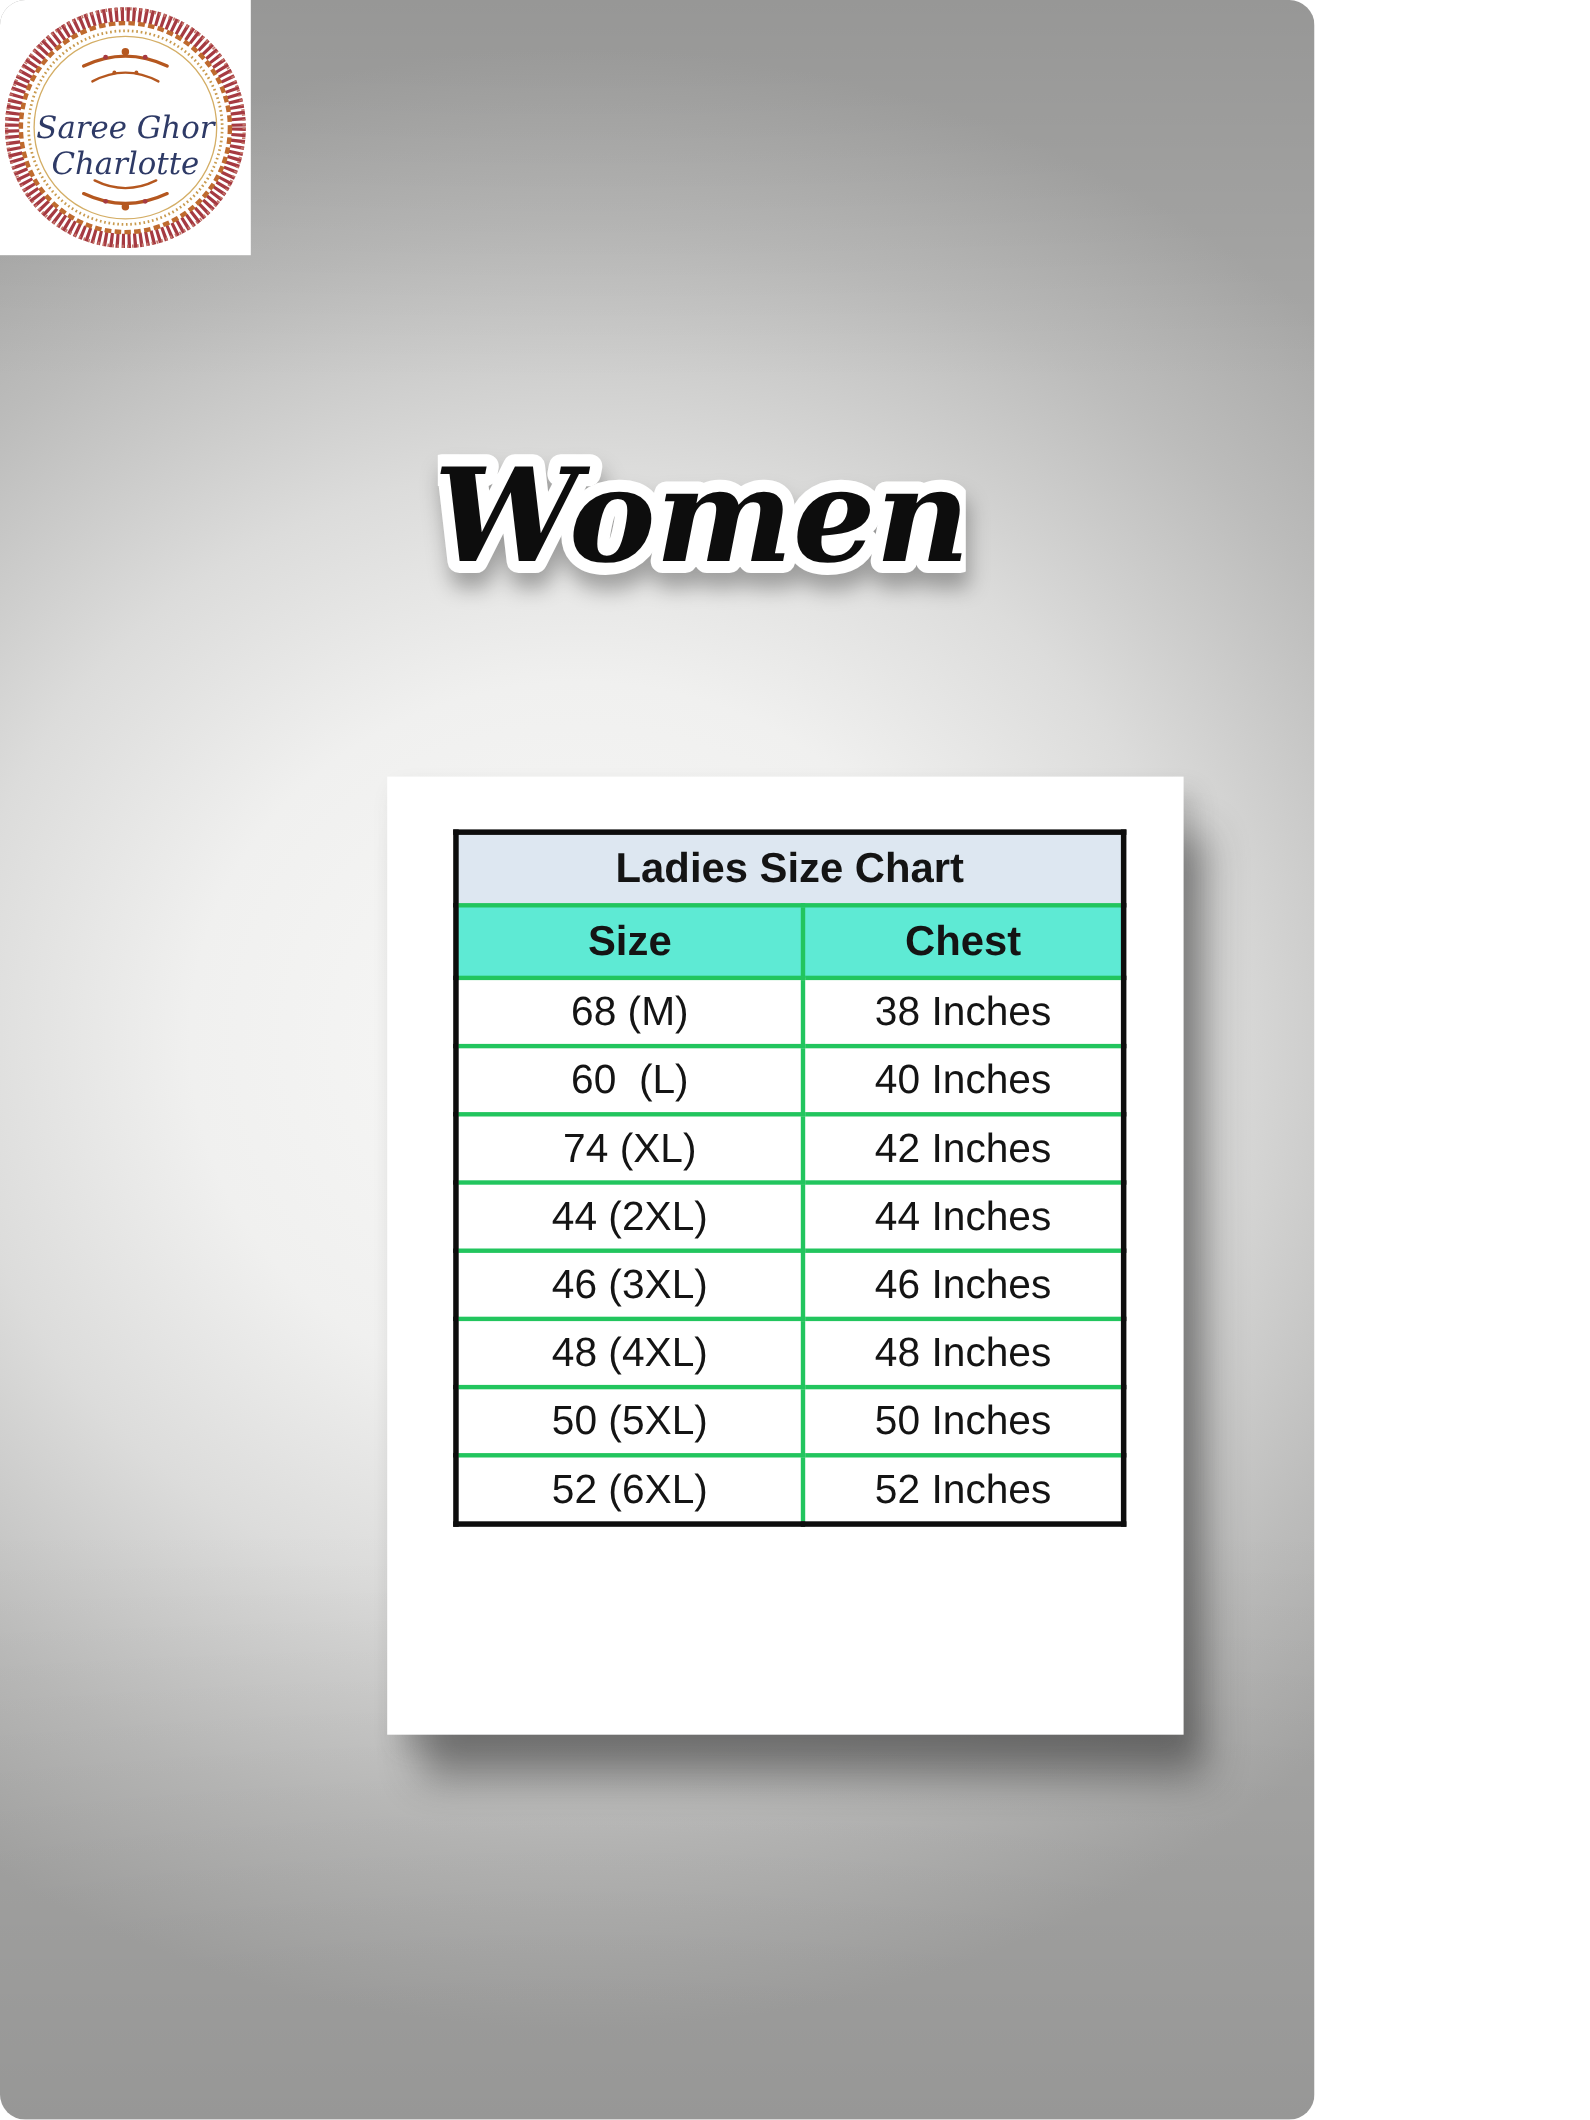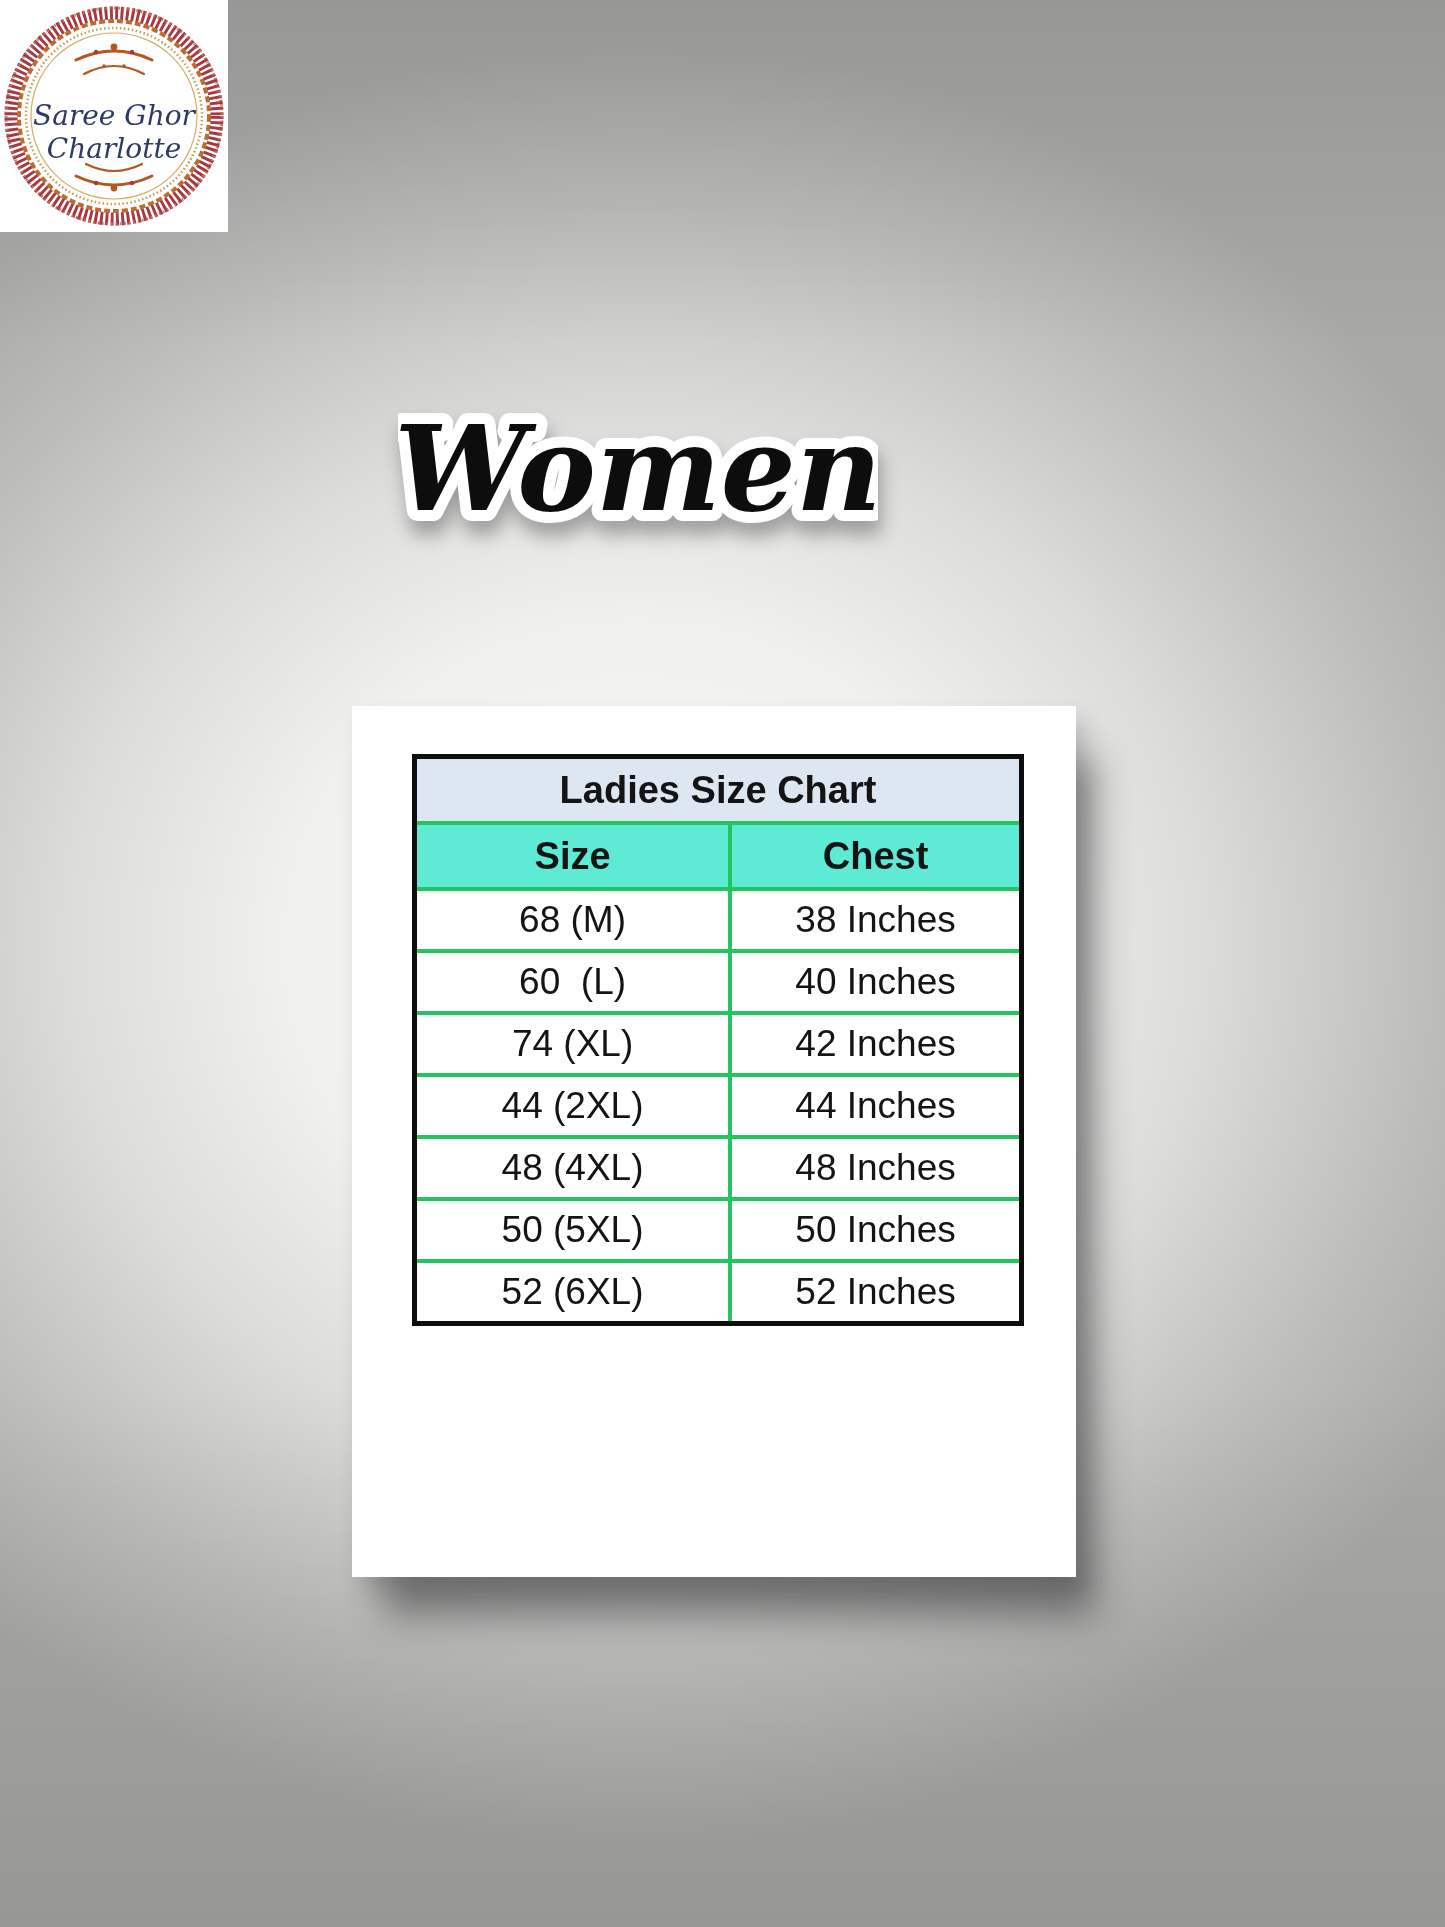--- a/index.html
+++ b/index.html
@@ -1,26 +1,27 @@
 <!DOCTYPE html>
 <html><head>
 <meta charset="utf-8">
 <style>
   html, body { margin: 0; padding: 0; }
   body { font-family: "Liberation Sans", sans-serif; }
 
   .stage {
     position: relative;
-    width: 1445px;
+    width: 1195px;
     height: 1927px;
     overflow: hidden;
     background:
       linear-gradient(to bottom, rgba(0,0,0,0.10) 0%, rgba(0,0,0,0) 18%, rgba(0,0,0,0) 72%, rgba(0,0,0,0.10) 100%),
       radial-gradient(ellipse 980px 900px at 44% 49%,
         #f8f8f7 0%, #f0f0ef 36%, #dcdcdb 58%, #bcbcbb 82%, #a8a8a7 100%);
+    border-radius: 23px;
   }
 
   
   .logo-card {
     position: absolute;
     left: 0; top: 0;
     width: 228px; height: 232px;
     background: #ffffff;
   }
   .logo-card svg { display: block; }
@@ -162,20 +163,24 @@
         </tr>
         <tr>
           <td>74 (XL)</td>
           <td>42 Inches</td>
         </tr>
         <tr>
           <td>44 (2XL)</td>
           <td>44 Inches</td>
         </tr>
         <tr>
+          <td>46 (3XL)</td>
+          <td>46 Inches</td>
+        </tr>
+        <tr>
           <td>48 (4XL)</td>
           <td>48 Inches</td>
         </tr>
         <tr>
           <td>50 (5XL)</td>
           <td>50 Inches</td>
         </tr>
         <tr>
           <td>52 (6XL)</td>
           <td>52 Inches</td>

